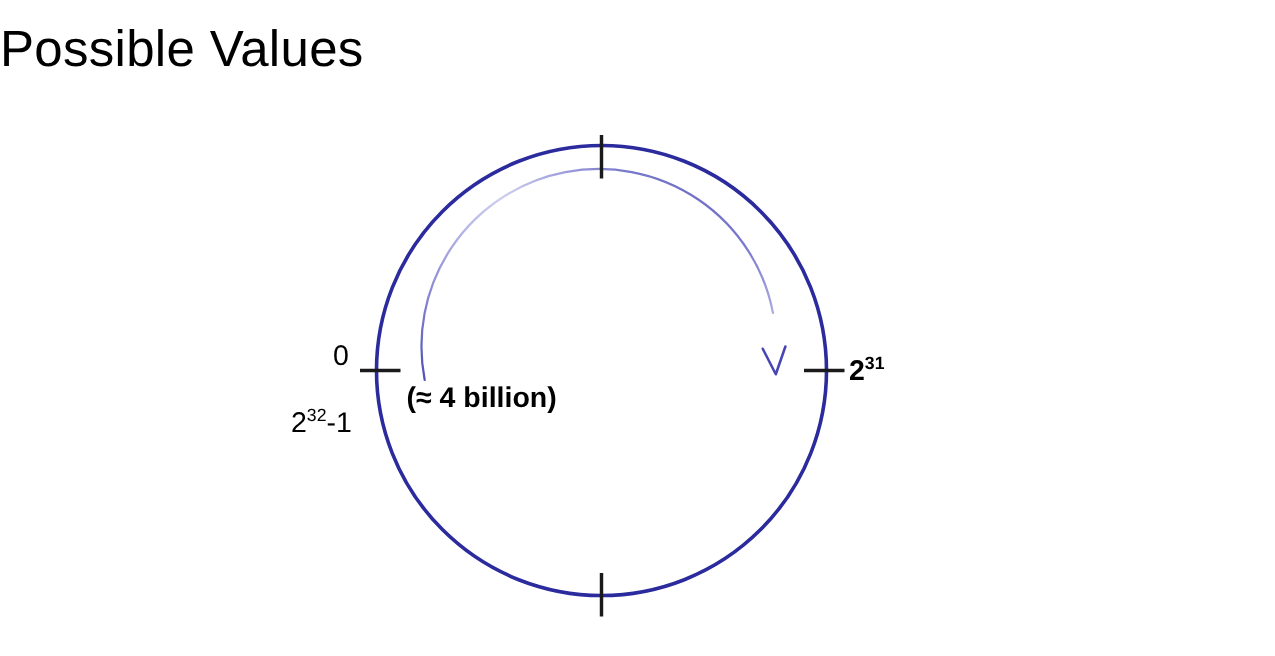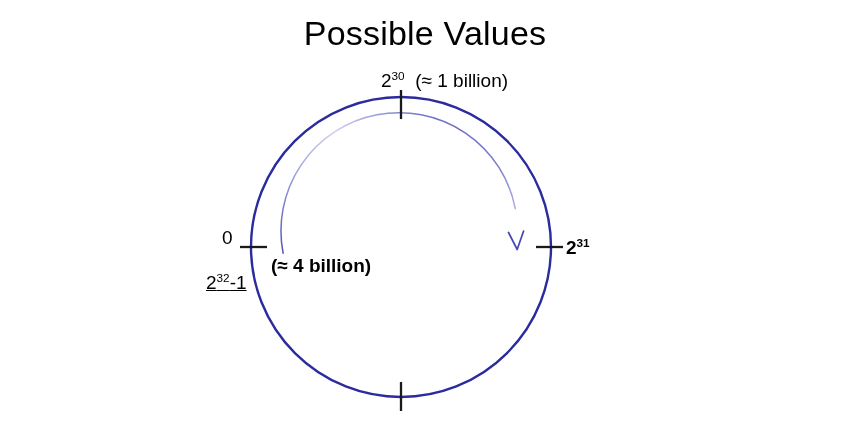--- a/index.html
+++ b/index.html
@@ -24,21 +24,21 @@
     width: 850px;
     height: 437px;
     background: #ffffff;
   }
 
   #title {
     position: absolute;
     left: 0;
     top: 14px;
     width: 850px;
-    text-align: center;
+    text-align: left;
     font-size: 34px;
     font-weight: 400;
     letter-spacing: 0.2px;
     color: #000000;
     white-space: pre;
   }
 
   #diagram {
     position: absolute;
     left: 0;
@@ -75,23 +75,22 @@
   #label-right-approx {
     left: 551px;
     top: 264px;
   }
   
   #label-zero {
     left: 222px;
     top: 227px;
   }
   #label-max {
-    left: 206px;
+    left: 194px;
     top: 272px;
-    text-decoration: underline;
   }
   
   #label-inner-approx {
     left: 271px;
     top: 255px;
     font-weight: bold;
   }
 </style>
 </head>
 <body>
@@ -117,21 +116,20 @@
     <path d="M 283.1 253.2 A 118 118 0 1 1 515.3 208.6" fill="none" stroke="url(#arcFade)" stroke-width="1.5" stroke-linecap="round"></path>
 
     <path d="M 508.5 232.5 L 517.2 249.5 L 523.6 231.0" fill="none" stroke="#4646b4" stroke-width="1.7" stroke-linecap="round" stroke-linejoin="round"></path>
 
     <line x1="401" y1="90" x2="401" y2="119" stroke="#1a1a1a" stroke-width="2.3"></line>
     <line x1="536" y1="247" x2="563" y2="247" stroke="#1a1a1a" stroke-width="2.3"></line>
     <line x1="401" y1="382" x2="401" y2="411" stroke="#1a1a1a" stroke-width="2.3"></line>
     <line x1="240" y1="247" x2="267" y2="247" stroke="#1a1a1a" stroke-width="2.3"></line>
   </svg>
 
-  <div class="lbl" id="label-top"><span>2</span><sup>30</sup><span>  (≈ 1 billion)</span></div>
 
   <div class="lbl" id="label-right-exp"><span>2</span><sup>31</sup></div>
 
 
   <div class="lbl" id="label-zero">0</div>
 
   <div class="lbl" id="label-max"><span>2</span><sup>32</sup><span>-1</span></div>
 
   <div class="lbl" id="label-inner-approx">(≈ 4 billion)</div>
 

